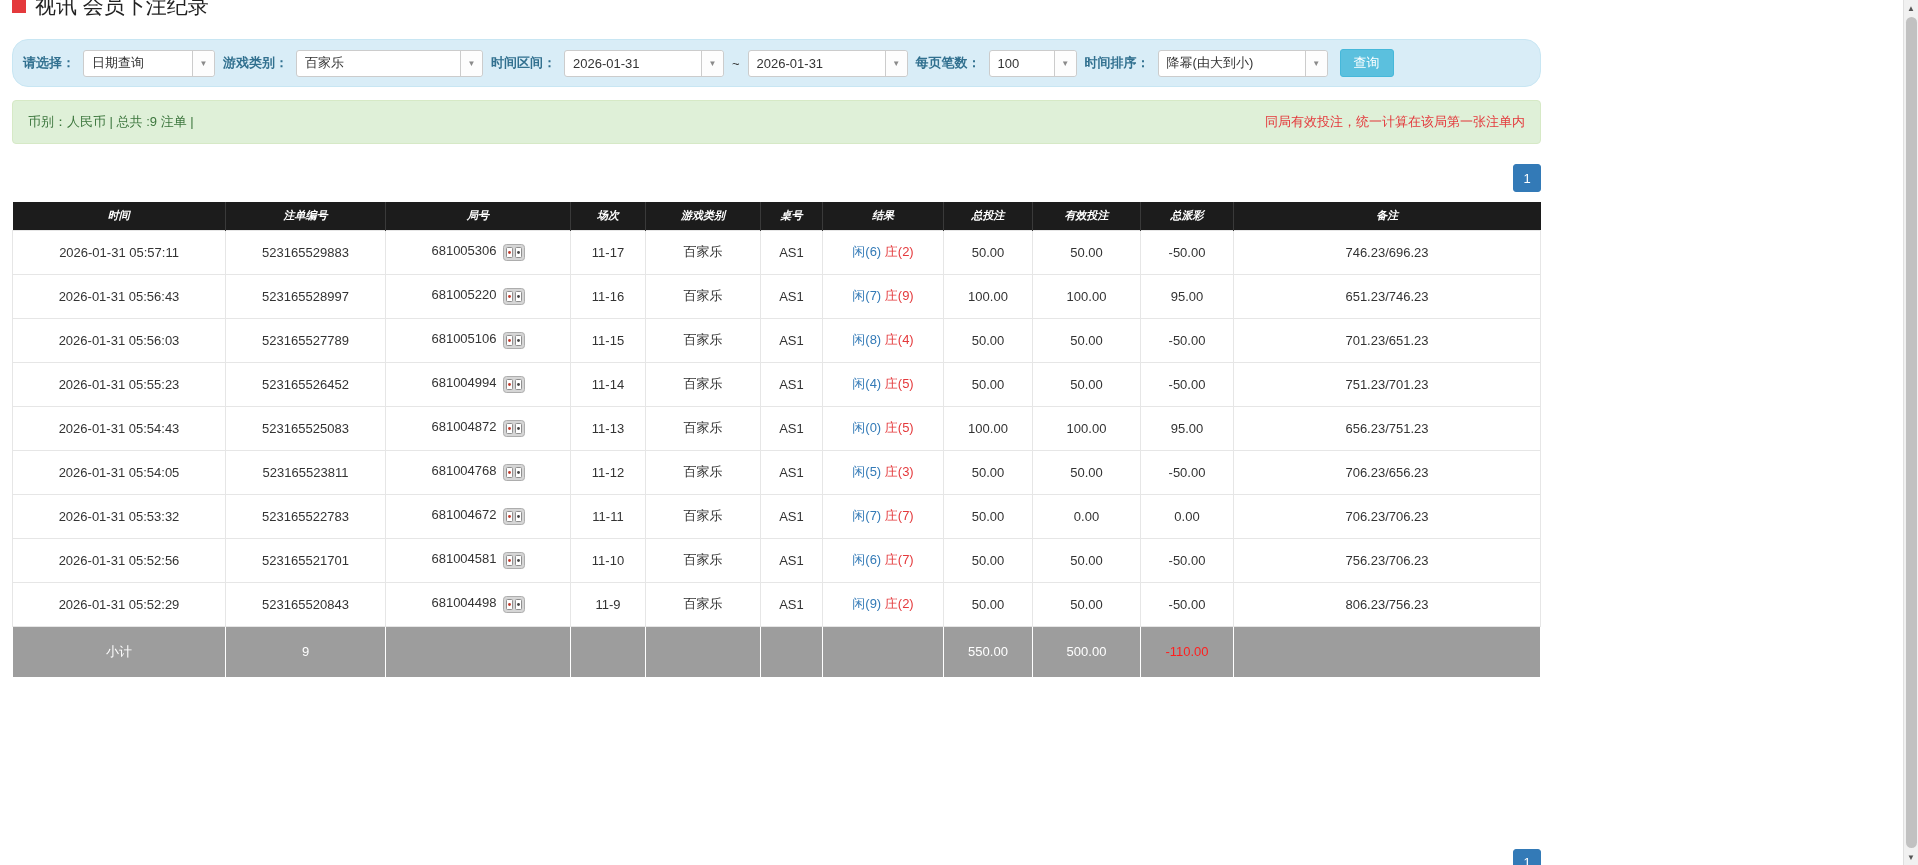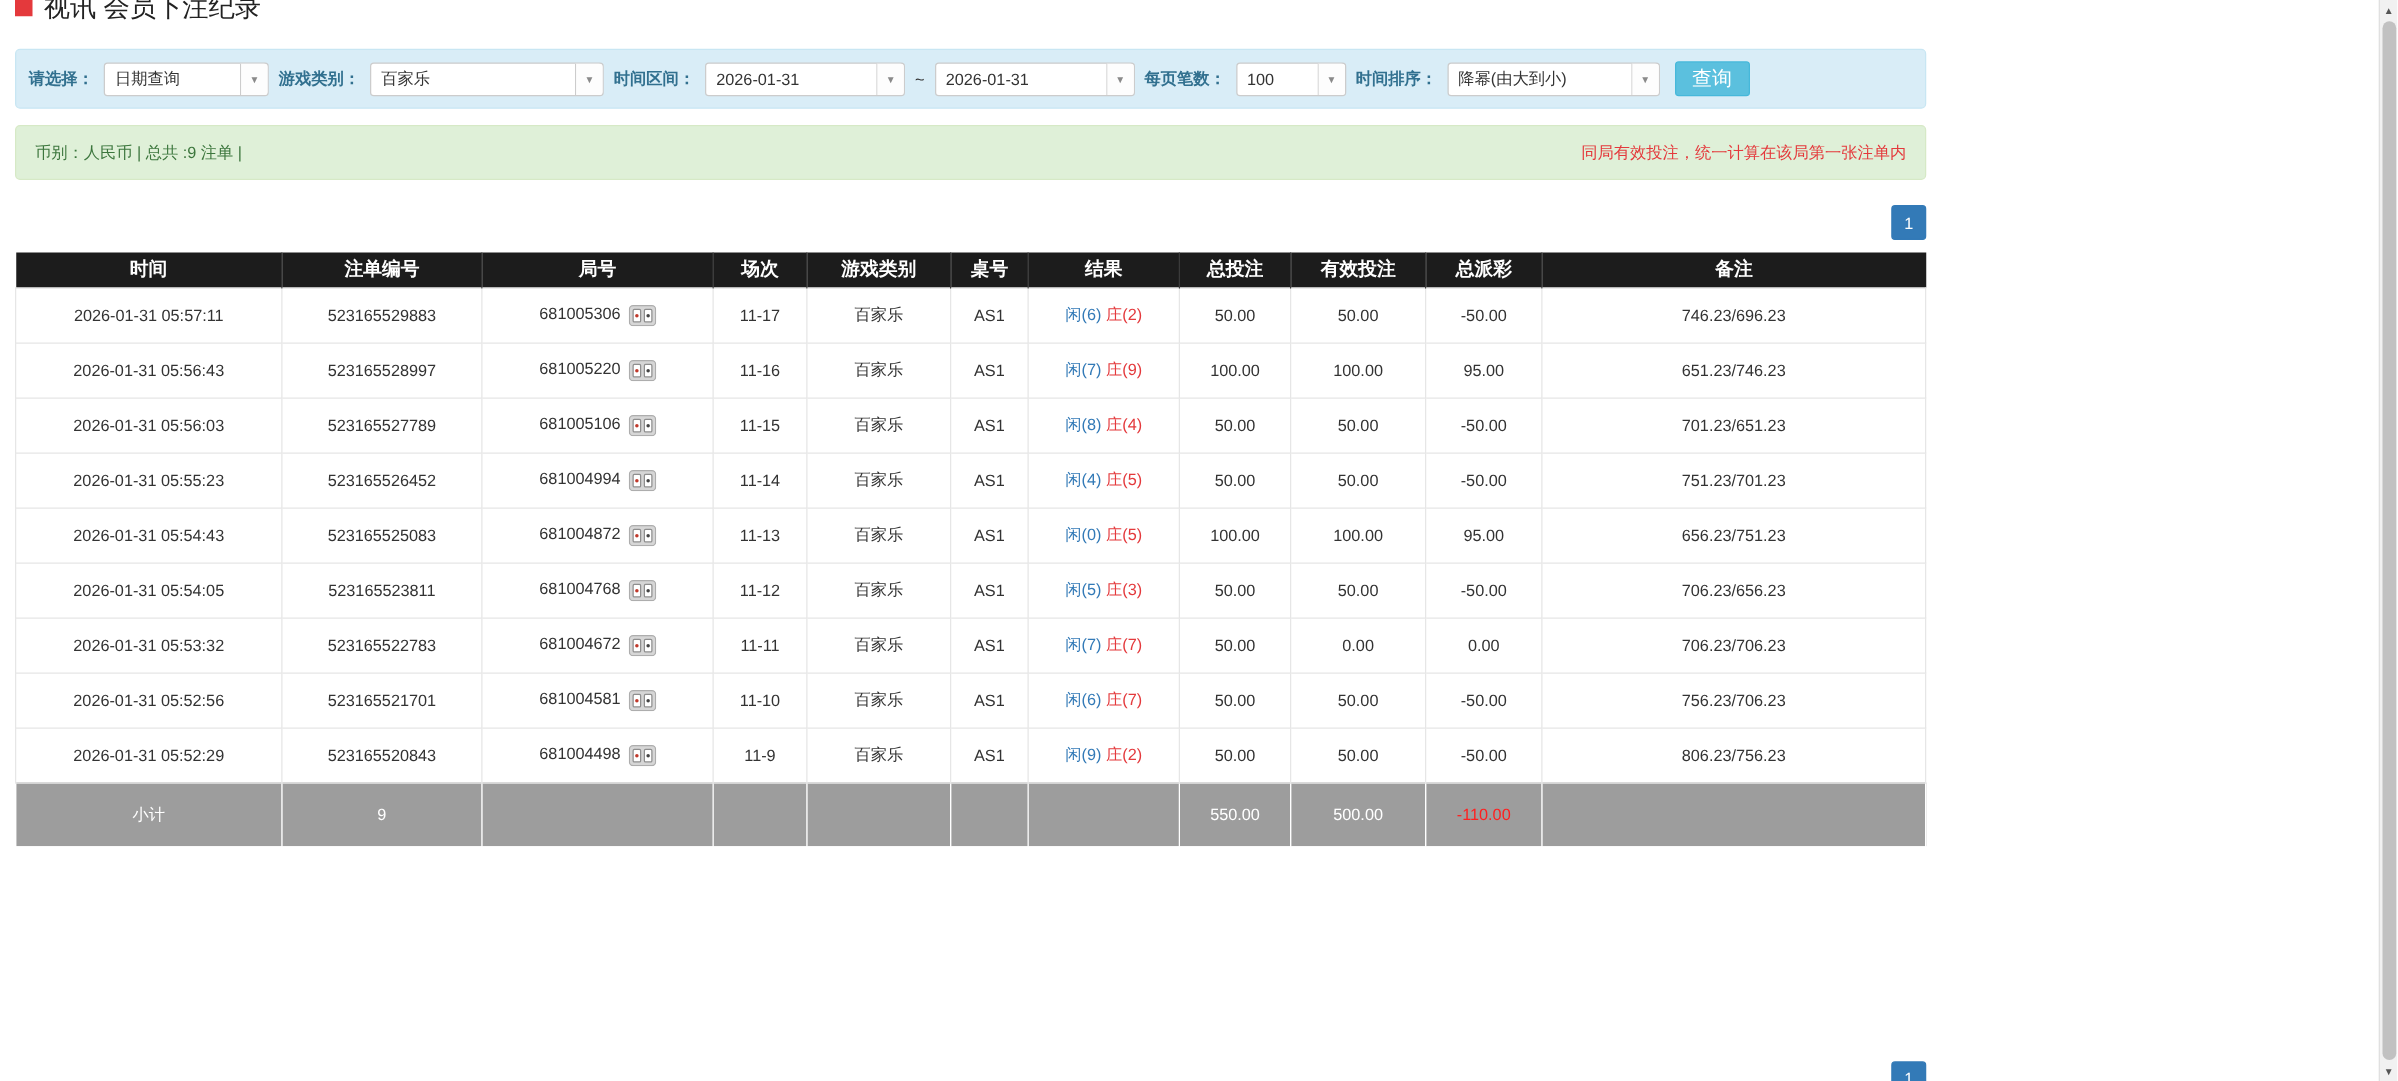--- a/index.html
+++ b/index.html
@@ -12,38 +12,38 @@
   .page { width: 1529px; margin-left: 12px; }
 
   
   .heading { display: flex; align-items: center; gap: 9px; height: 30px; margin-top: -9px; }
   .red-square { width: 14px; height: 14px; background: var(--title-bullet-red, #e4393c); flex: none; }
   .page-title { font-size: 21px; font-weight: normal; margin: 0; color: #222; white-space: nowrap; }
 
   
   .filter-bar {
     margin-top: 18px; background: var(--info-bg, #d9edf7); border: 1px solid #c8e6f3;
-    border-radius: 4px; padding: 9px 10px; display: flex; align-items: center; gap: 8px;
+    border-radius: 16px; padding: 9px 10px; display: flex; align-items: center; gap: 8px;
   }
   .f-label { color: var(--info-text, #31708f); font-weight: bold; white-space: nowrap; }
   .combo {
     background: #fff; border: 1px solid #ccc; border-radius: 3px; height: 27px;
     display: flex; align-items: stretch; cursor: pointer; flex: none;
   }
   .combo-value { padding: 0 8px; display: flex; align-items: center; flex: 1; color: #333; white-space: nowrap; overflow: hidden; }
   .combo-caret {
     width: 22px; border-left: 1px solid #ccc; display: flex; align-items: center; justify-content: center;
     color: #8a8a8a; font-size: 8px; background: #fdfdfd; border-radius: 0 3px 3px 0;
   }
   .w-select { width: 132px; } .w-game { width: 187px; } .w-date { width: 160px; }
   .w-size { width: 88px; } .w-sort { width: 170px; }
   .range-sep { color: #333; }
   .btn-search {
     margin-left: 4px; background: var(--button-info, #5bc0de); border: 1px solid #46b8da; color: #fff;
-    font-size: 16px; height: 28px; padding: 0 13px; border-radius: 3px; cursor: pointer;
+    font-size: 13px; height: 28px; padding: 0 13px; border-radius: 3px; cursor: pointer;
     font-family: inherit;
   }
 
   
   .summary-bar {
     margin-top: 13px; background: var(--success-bg, #dff0d8); border: 1px solid #d6e9c6;
     border-radius: 4px; padding: 12px 15px; display: flex; justify-content: space-between; align-items: flex-end;
   }
   .summary-left { color: var(--success-text, #3c763d); }
   .summary-right { color: var(--notice-red, #e4393c); }
@@ -57,22 +57,22 @@
     border: 1px solid var(--accent-blue, #337ab7); border-radius: 3px; font-size: 13px;
     cursor: pointer; font-family: inherit;
   }
 
   
   table.bets { width: 100%; border-collapse: collapse; table-layout: fixed; }
   col.c0{width:213px} col.c1{width:160px} col.c2{width:185px} col.c3{width:75px}
   col.c4{width:115px} col.c5{width:62px} col.c6{width:121px} col.c7{width:89px}
   col.c8{width:108px} col.c9{width:93px} col.c10{width:auto}
   table.bets thead th {
-    background: var(--header-black, #1c1c1c); color: #fff; font-weight: bold; font-size: 15px;
-    height: 28px; text-align: center; border-right: 1px solid #3a3a3a; padding: 0 4px;
+    background: var(--header-black, #1c1c1c); color: #fff; font-weight: bold; font-size: 11px;
+    height: 28px; text-align: center; border-right: 1px solid #3a3a3a; padding: 0 4px; font-style: italic;
   }
   table.bets thead th:last-child { border-right: none; }
   table.bets tbody td {
     height: 44px; text-align: center; border: 1px solid #e6e6e6; background: #fff;
     font-size: 13px; color: #333; padding: 0 4px; overflow: hidden; white-space: nowrap;
   }
   .round-icon { display: inline-block; vertical-align: middle; margin-left: 6px; cursor: pointer; line-height: 0; }
   .c-player { color: var(--player-blue, #337ab7); }
   .c-banker { color: var(--banker-red, #e4393c); }
   .c-link { color: var(--accent-blue, #337ab7); cursor: pointer; }

